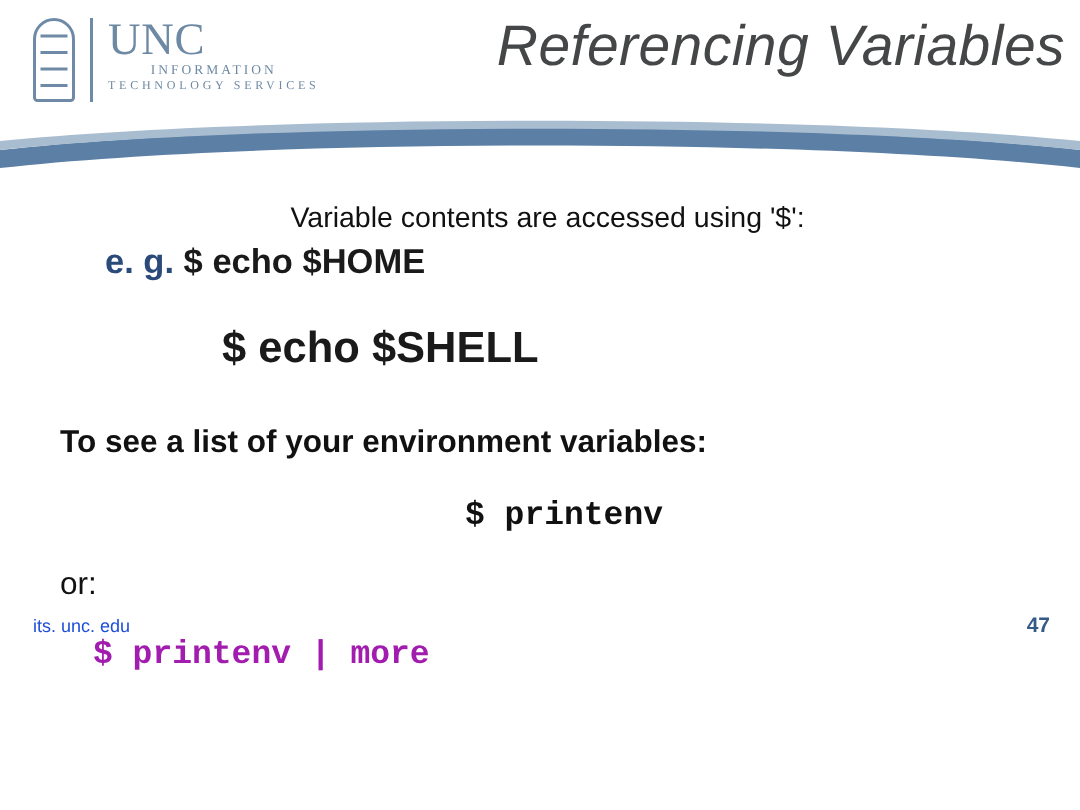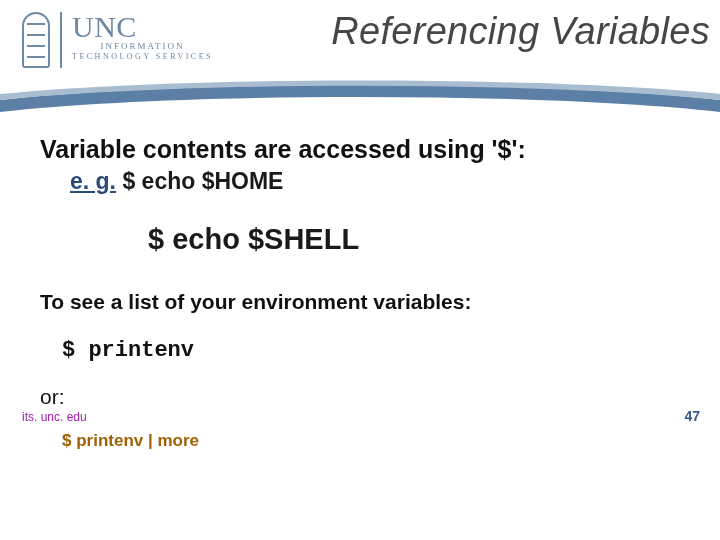--- a/index.html
+++ b/index.html
@@ -94,71 +94,73 @@
   }
   .swoosh svg { display: block; }
   .content {
     position: absolute;
     top: 135px;
     left: 40px;
     right: 30px;
     color: #1a1a1a;
   }
   .line1 {
-    font-size: 25px;
-    font-weight: bold;
-    color: #111;
+    font-size: 19px;
+    font-weight: normal;
+    color: #111;
+    text-align: center;
   }
   .line2 {
     font-size: 23px;
     font-weight: bold;
     margin-left: 30px;
     margin-top: 4px;
   }
-  .line2 .eg { color: #2a4a7a; text-decoration: underline; }
+  .line2 .eg { color: #2a4a7a; }
   .line3 {
     font-size: 29px;
     font-weight: bold;
     margin-left: 108px;
     margin-top: 28px;
   }
   .line4 {
     font-size: 21px;
     font-weight: bold;
     margin-top: 34px;
     color: #111;
   }
   .cmd1 {
     font-family: "Courier New", Courier, monospace;
     font-size: 22px;
     font-weight: bold;
     margin-top: 24px;
     margin-left: 22px;
     color: #111;
+    text-align: center;
   }
   .or {
     font-size: 21px;
     font-weight: normal;
     margin-top: 22px;
     color: #111;
   }
   .cmd2 {
-    font-family: Liberation Sans, sans-serif;
-    font-size: 17px;
+    font-family: Liberation Mono, monospace;
+    font-size: 22px;
     font-weight: bold;
     margin-top: 22px;
     margin-left: 22px;
-    color: #a16207;
+    color: #a21caf;
   }
   .footer-left {
     position: absolute;
     bottom: 12px;
     left: 22px;
     font-size: 12px;
-    color: #a21caf;
+    color: #1d4ed8;
     font-family: Verdana, Arial, sans-serif;
   }
   .footer-right {
     position: absolute;
     bottom: 12px;
     right: 20px;
     font-size: 14px;
     color: #355a8a;
     font-weight: bold;
     font-family: Verdana, Arial, sans-serif;

